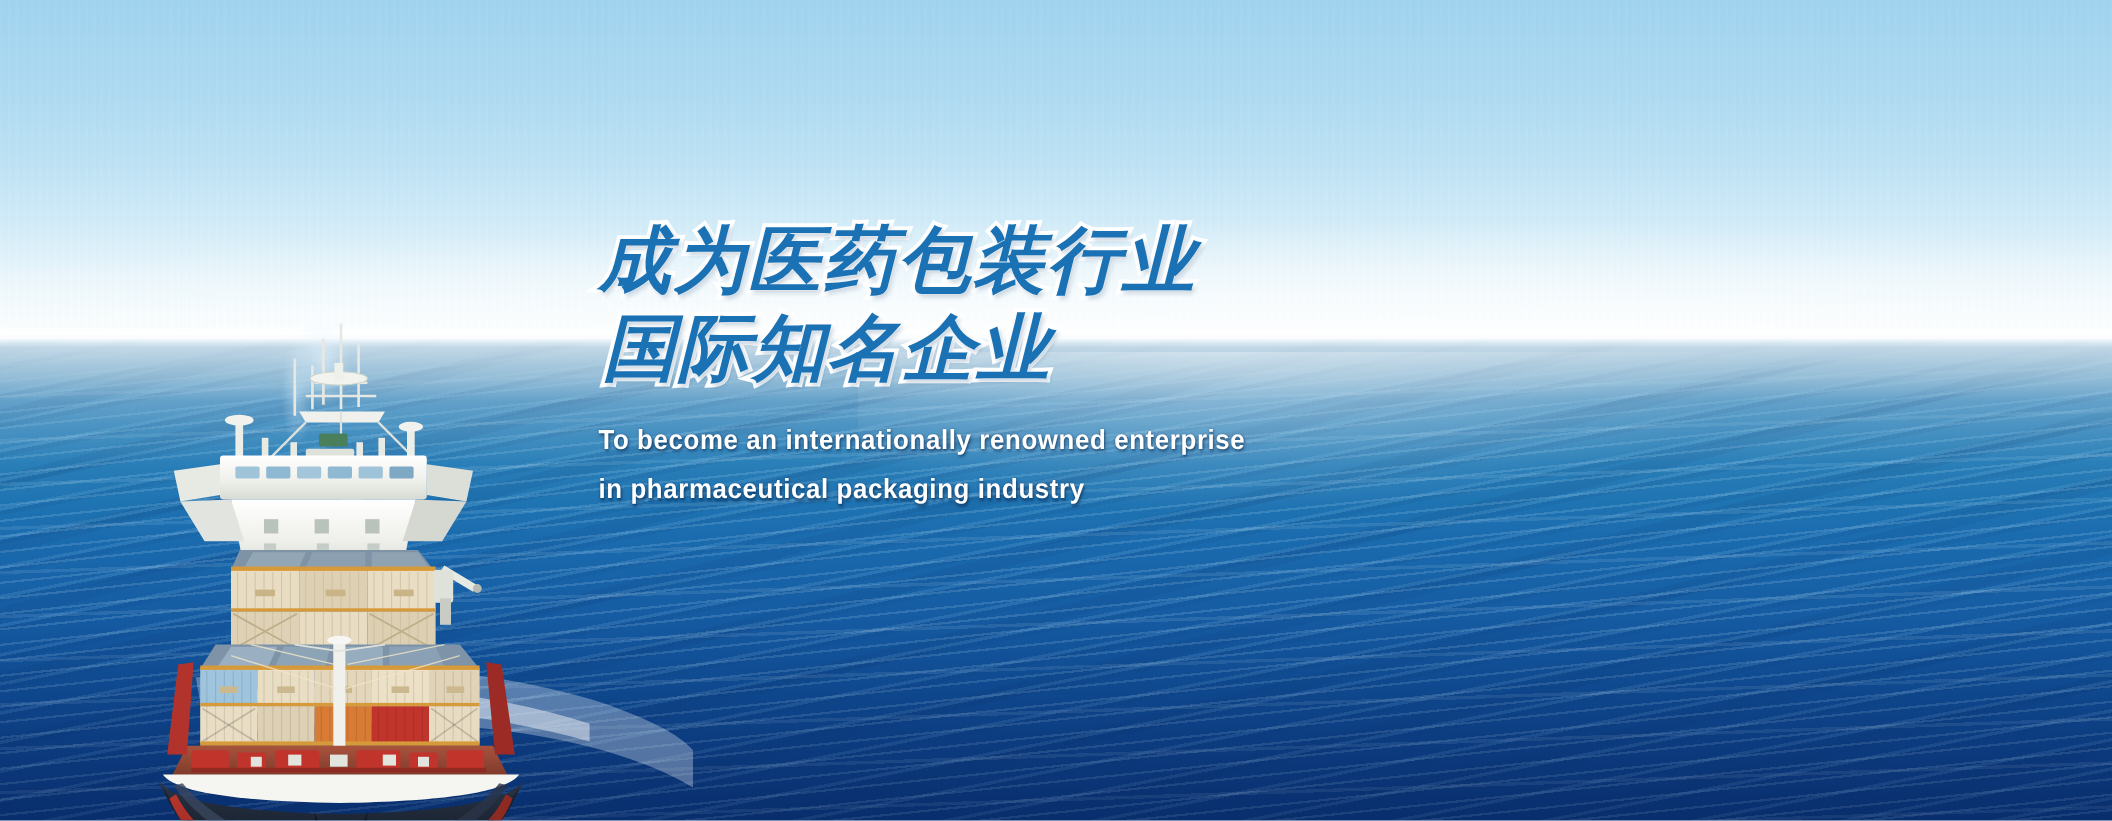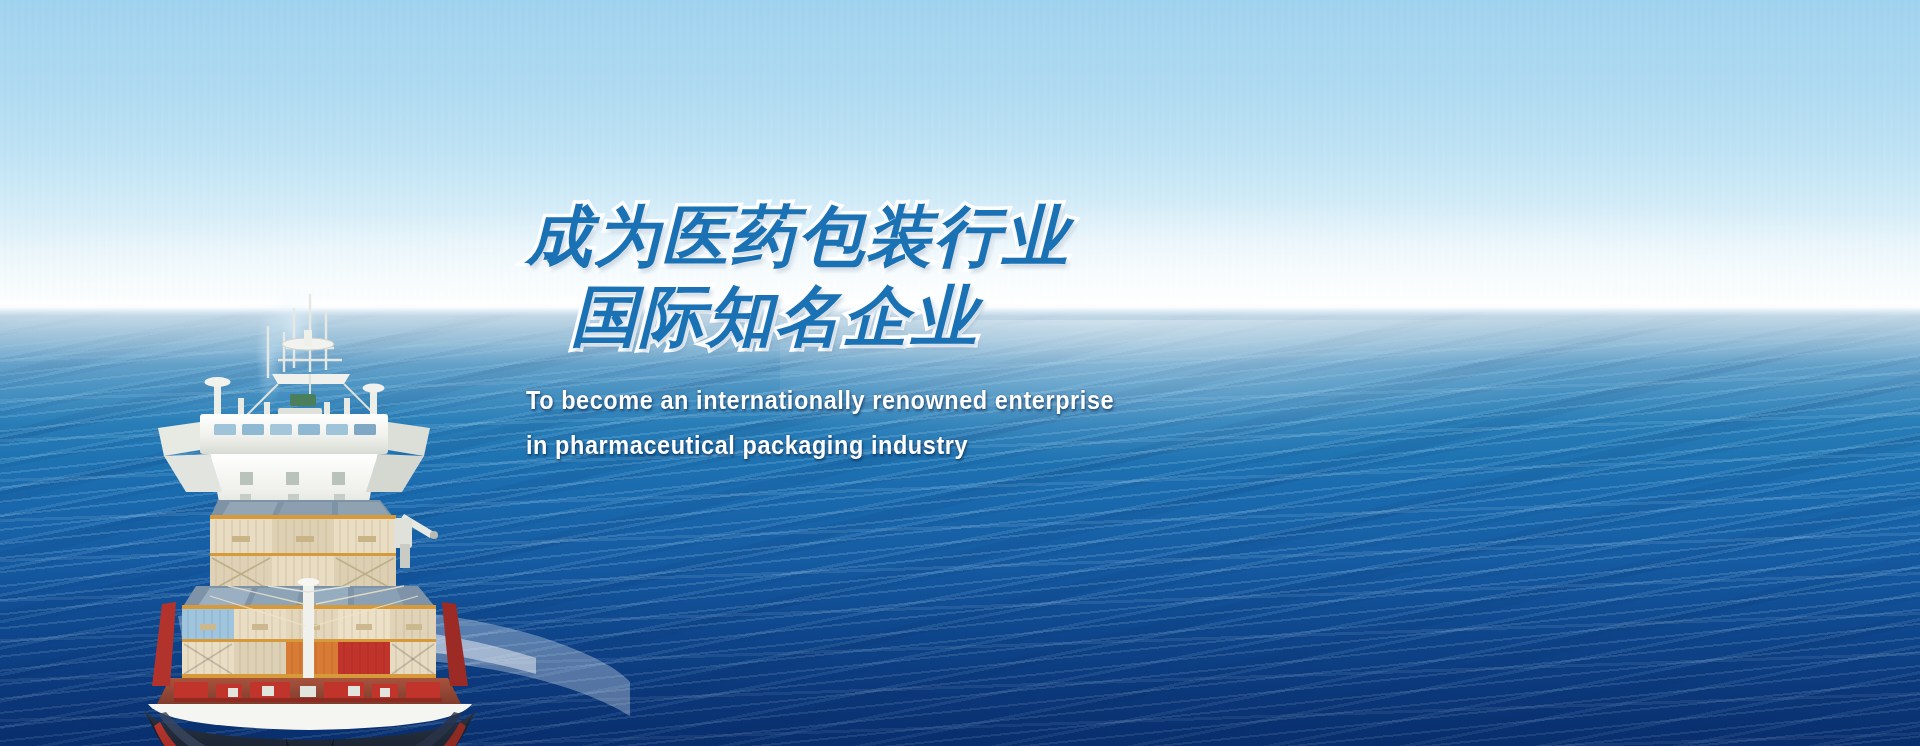--- a/index.html
+++ b/index.html
@@ -135,39 +135,39 @@
   }
 
   
   .ship-wrap{
     position:absolute;left:118px;top:286px;width:520px;height:460px;
   }
   .ship-svg{display:block;width:520px;height:460px;}
 
   
   .copy{
-    position:absolute;left:526px;top:196px;width:940px;
+    position:absolute;left:544px;top:196px;width:940px;
   }
   .headline{
     font-family:"Liberation Sans",sans-serif;
     font-weight:bold;
     font-style:italic;
     font-size:66px;
     line-height:80px;
     letter-spacing:2px;
     color:#1a72b4;
     -webkit-text-stroke:7px #ffffff;
     paint-order:stroke fill;
     text-shadow:
       0 0 2px rgba(255,255,255,.95),
       2px 3px 4px rgba(20,70,120,.25);
     white-space:nowrap;
   }
   .headline-line{display:block;}
-  .headline-line.l2{padding-left:4px;margin-left:41px;}
+  .headline-line.l2{padding-left:4px;}
 
   .sub{
     margin-top:22px;
     font-family:"Liberation Sans",sans-serif;
     font-weight:bold;
     font-size:25px;
     line-height:45px;
     letter-spacing:.6px;
     color:#ffffff;
     text-shadow:1px 2px 3px rgba(4,32,70,.62), 0 0 2px rgba(4,32,70,.35);

